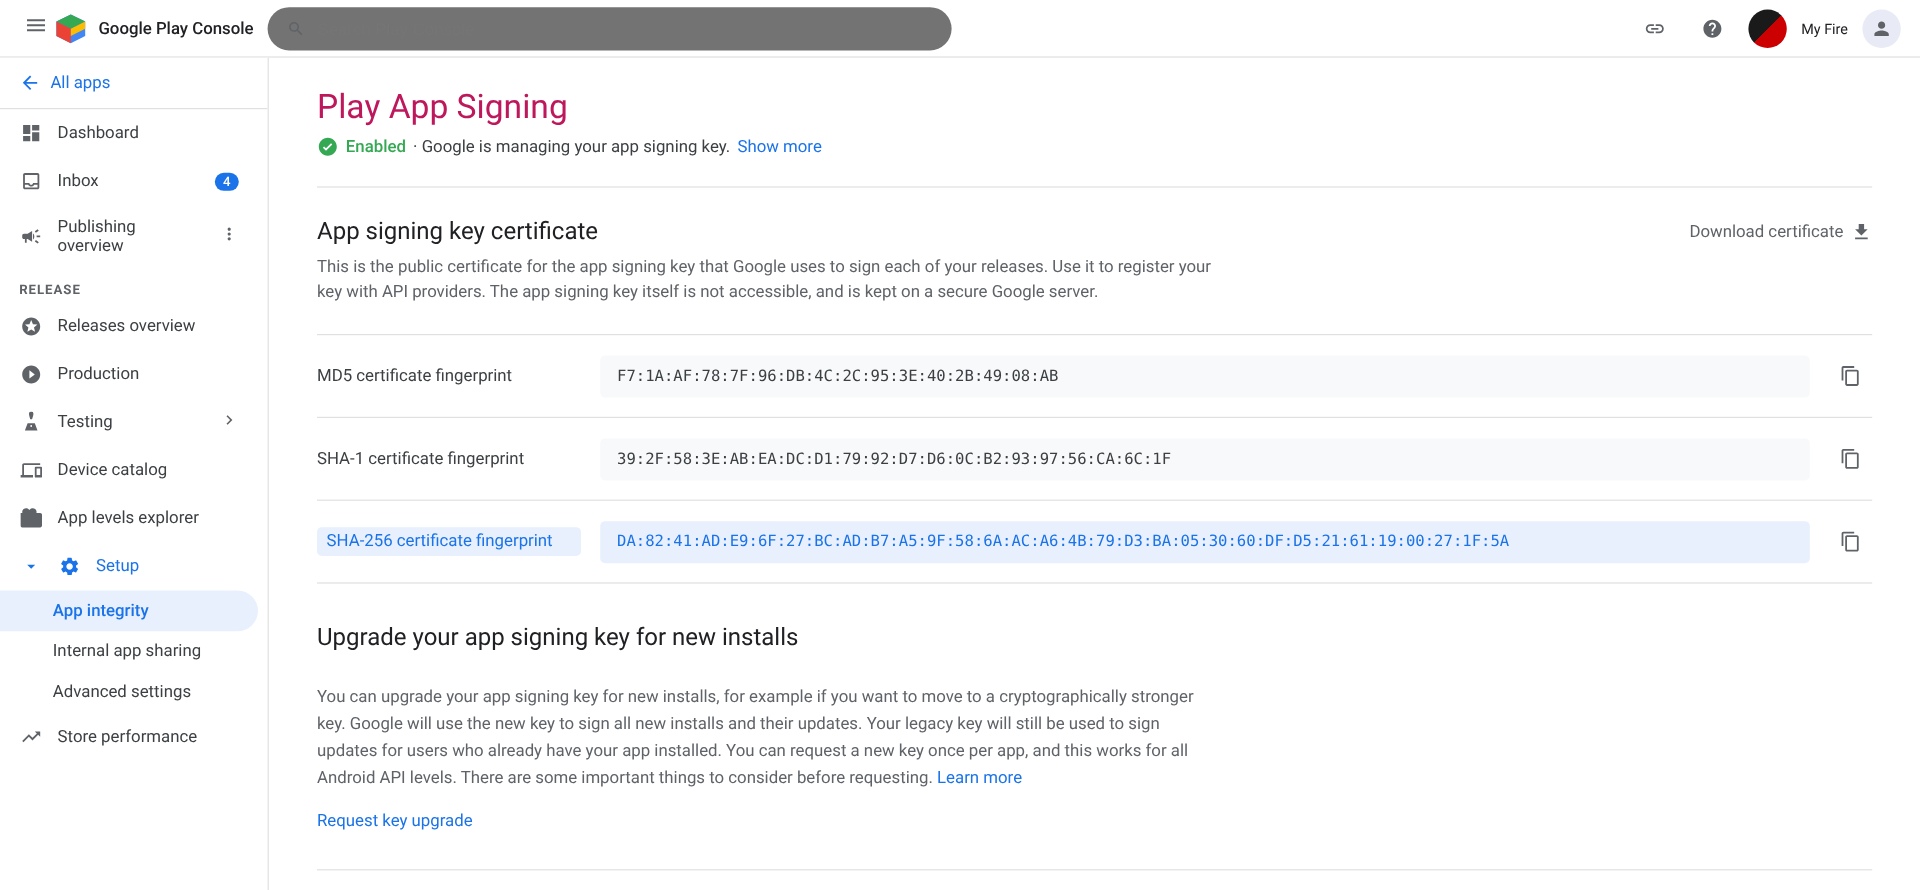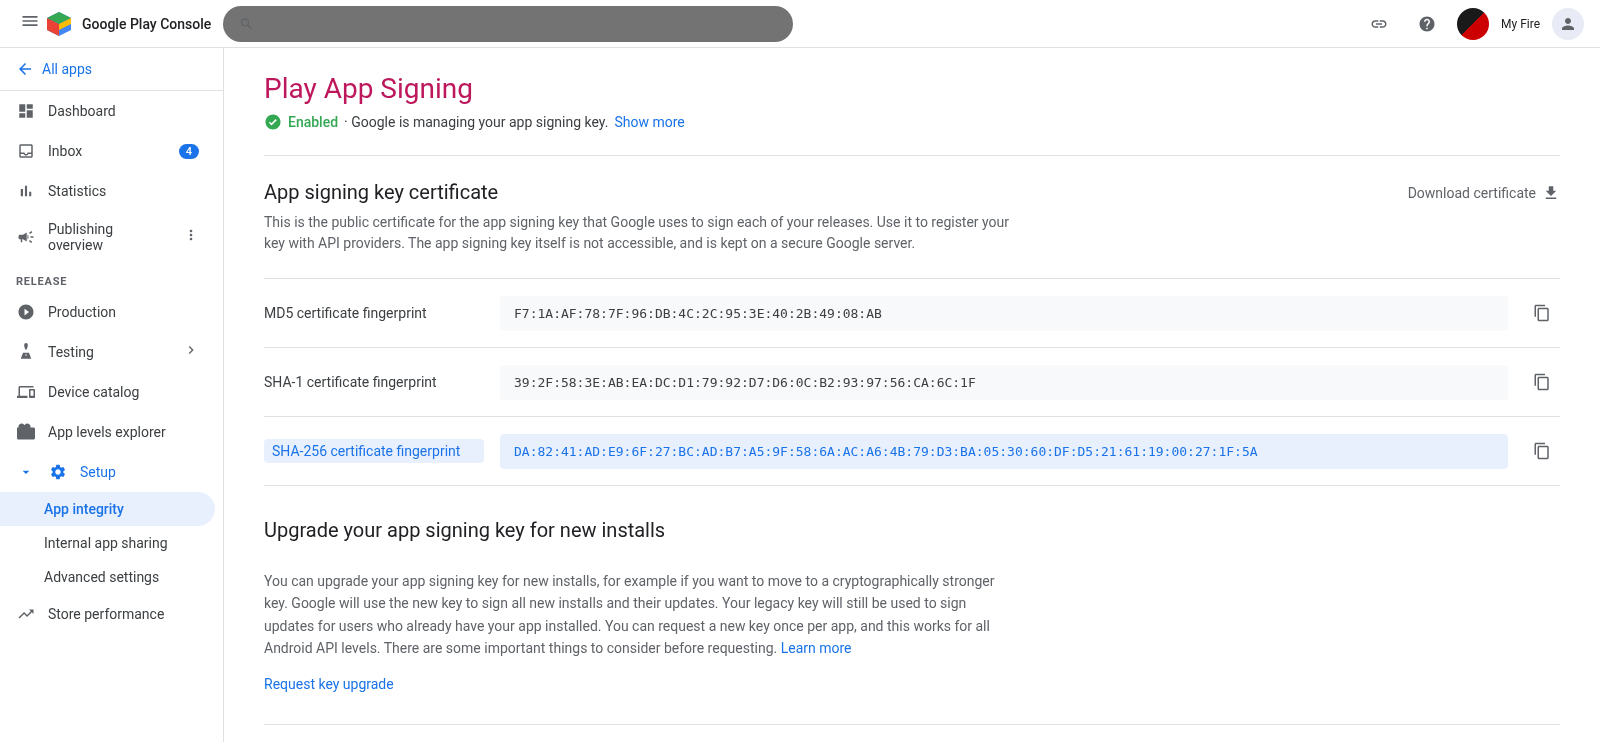--- a/index.html
+++ b/index.html
@@ -142,41 +142,41 @@
         <svg width="18" height="18" viewBox="0 0 24 24" fill="currentColor">
             <path d="M19 3H5c-1.1 0-2 .9-2 2v14c0 1.1.9 2 2 2h14c1.1 0 2-.9 2-2V5c0-1.1-.9-2-2-2zm0 16H5v-3h3.56c.69 1.19 1.97 2 3.45 2s2.75-.81 3.45-2H19v3zm0-5h-4.99c0 1.1-.9 2-2.01 2-1.1 0-2-.9-2-2H5V5h14v9z"></path>
           </svg>
       </span>
       <span>Inbox</span>
       <span class="sidebar-badge">4</span>
     </div>
     <div class="sidebar-nav-item">
       <span class="icon">
         <svg width="18" height="18" viewBox="0 0 24 24" fill="currentColor">
-            <path d="M5 9.2h3V19H5V9.2zM10.6 5h2.8v14h-2.8V5zm5.6 8H19v6h-2.8v-6z"></path>
-          </svg>
-      </span>
-      <span>Statistics</span>
-    </div>
-    <div class="sidebar-nav-item">
-      <span class="icon">
-        <svg width="18" height="18" viewBox="0 0 24 24" fill="currentColor">
             <path d="M18 11v2h4v-2h-4zm-2 6.61c.96.71 2.21 1.65 3.2 2.39.4-.53.8-1.07 1.2-1.6-.99-.74-2.24-1.68-3.2-2.4-.4.54-.8 1.08-1.2 1.61zM20.4 5.6c-.4-.53-.8-1.07-1.2-1.6-.99.74-2.24 1.68-3.2 2.4.4.53.8 1.07 1.2 1.6.96-.72 2.21-1.65 3.2-2.4zM4 9c-1.1 0-2 .9-2 2v2c0 1.1.9 2 2 2h1v4h2v-4h1l5 3V6L8 9H4zm11.5 3c0-1.33-.58-2.53-1.5-3.35v6.69c.92-.81 1.5-2.01 1.5-3.34z"></path>
           </svg>
       </span>
       <span>Publishing overview</span>
       <span class="sidebar-expand-icon">
         <svg width="16" height="16" viewBox="0 0 24 24" fill="#5f6368">
             <path d="M12 8c1.1 0 2-.9 2-2s-.9-2-2-2-2 .9-2 2 .9 2 2 2zm0 2c-1.1 0-2 .9-2 2s.9 2 2 2 2-.9 2-2-.9-2-2-2zm0 6c-1.1 0-2 .9-2 2s.9 2 2 2 2-.9 2-2-.9-2-2-2z"></path>
           </svg>
       </span>
     </div>
 
     <div class="sidebar-section-label">Release</div>
 
+    <div class="sidebar-nav-item">
+      <span class="icon">
+        <svg width="18" height="18" viewBox="0 0 24 24" fill="currentColor">
+            <path d="M11.99 2C6.47 2 2 6.48 2 12s4.47 10 9.99 10C17.52 22 22 17.52 22 12S17.52 2 11.99 2zm4.24 16L12 15.45 7.77 18l1.12-4.81-3.73-3.23 4.92-.42L12 5l1.92 4.53 4.92.42-3.73 3.23L16.23 18z"></path>
+          </svg>
+      </span>
+      <span>Releases overview</span>
+    </div>
     <div class="sidebar-nav-item">
       <span class="icon">
         <svg width="18" height="18" viewBox="0 0 24 24" fill="currentColor">
             <path d="M12 2C6.48 2 2 6.48 2 12s4.48 10 10 10 10-4.48 10-10S17.52 2 12 2zm-2 14.5v-9l6 4.5-6 4.5z"></path>
           </svg>
       </span>
       <span>Production</span>
     </div>
     <div class="sidebar-nav-item">
       <span class="icon">

